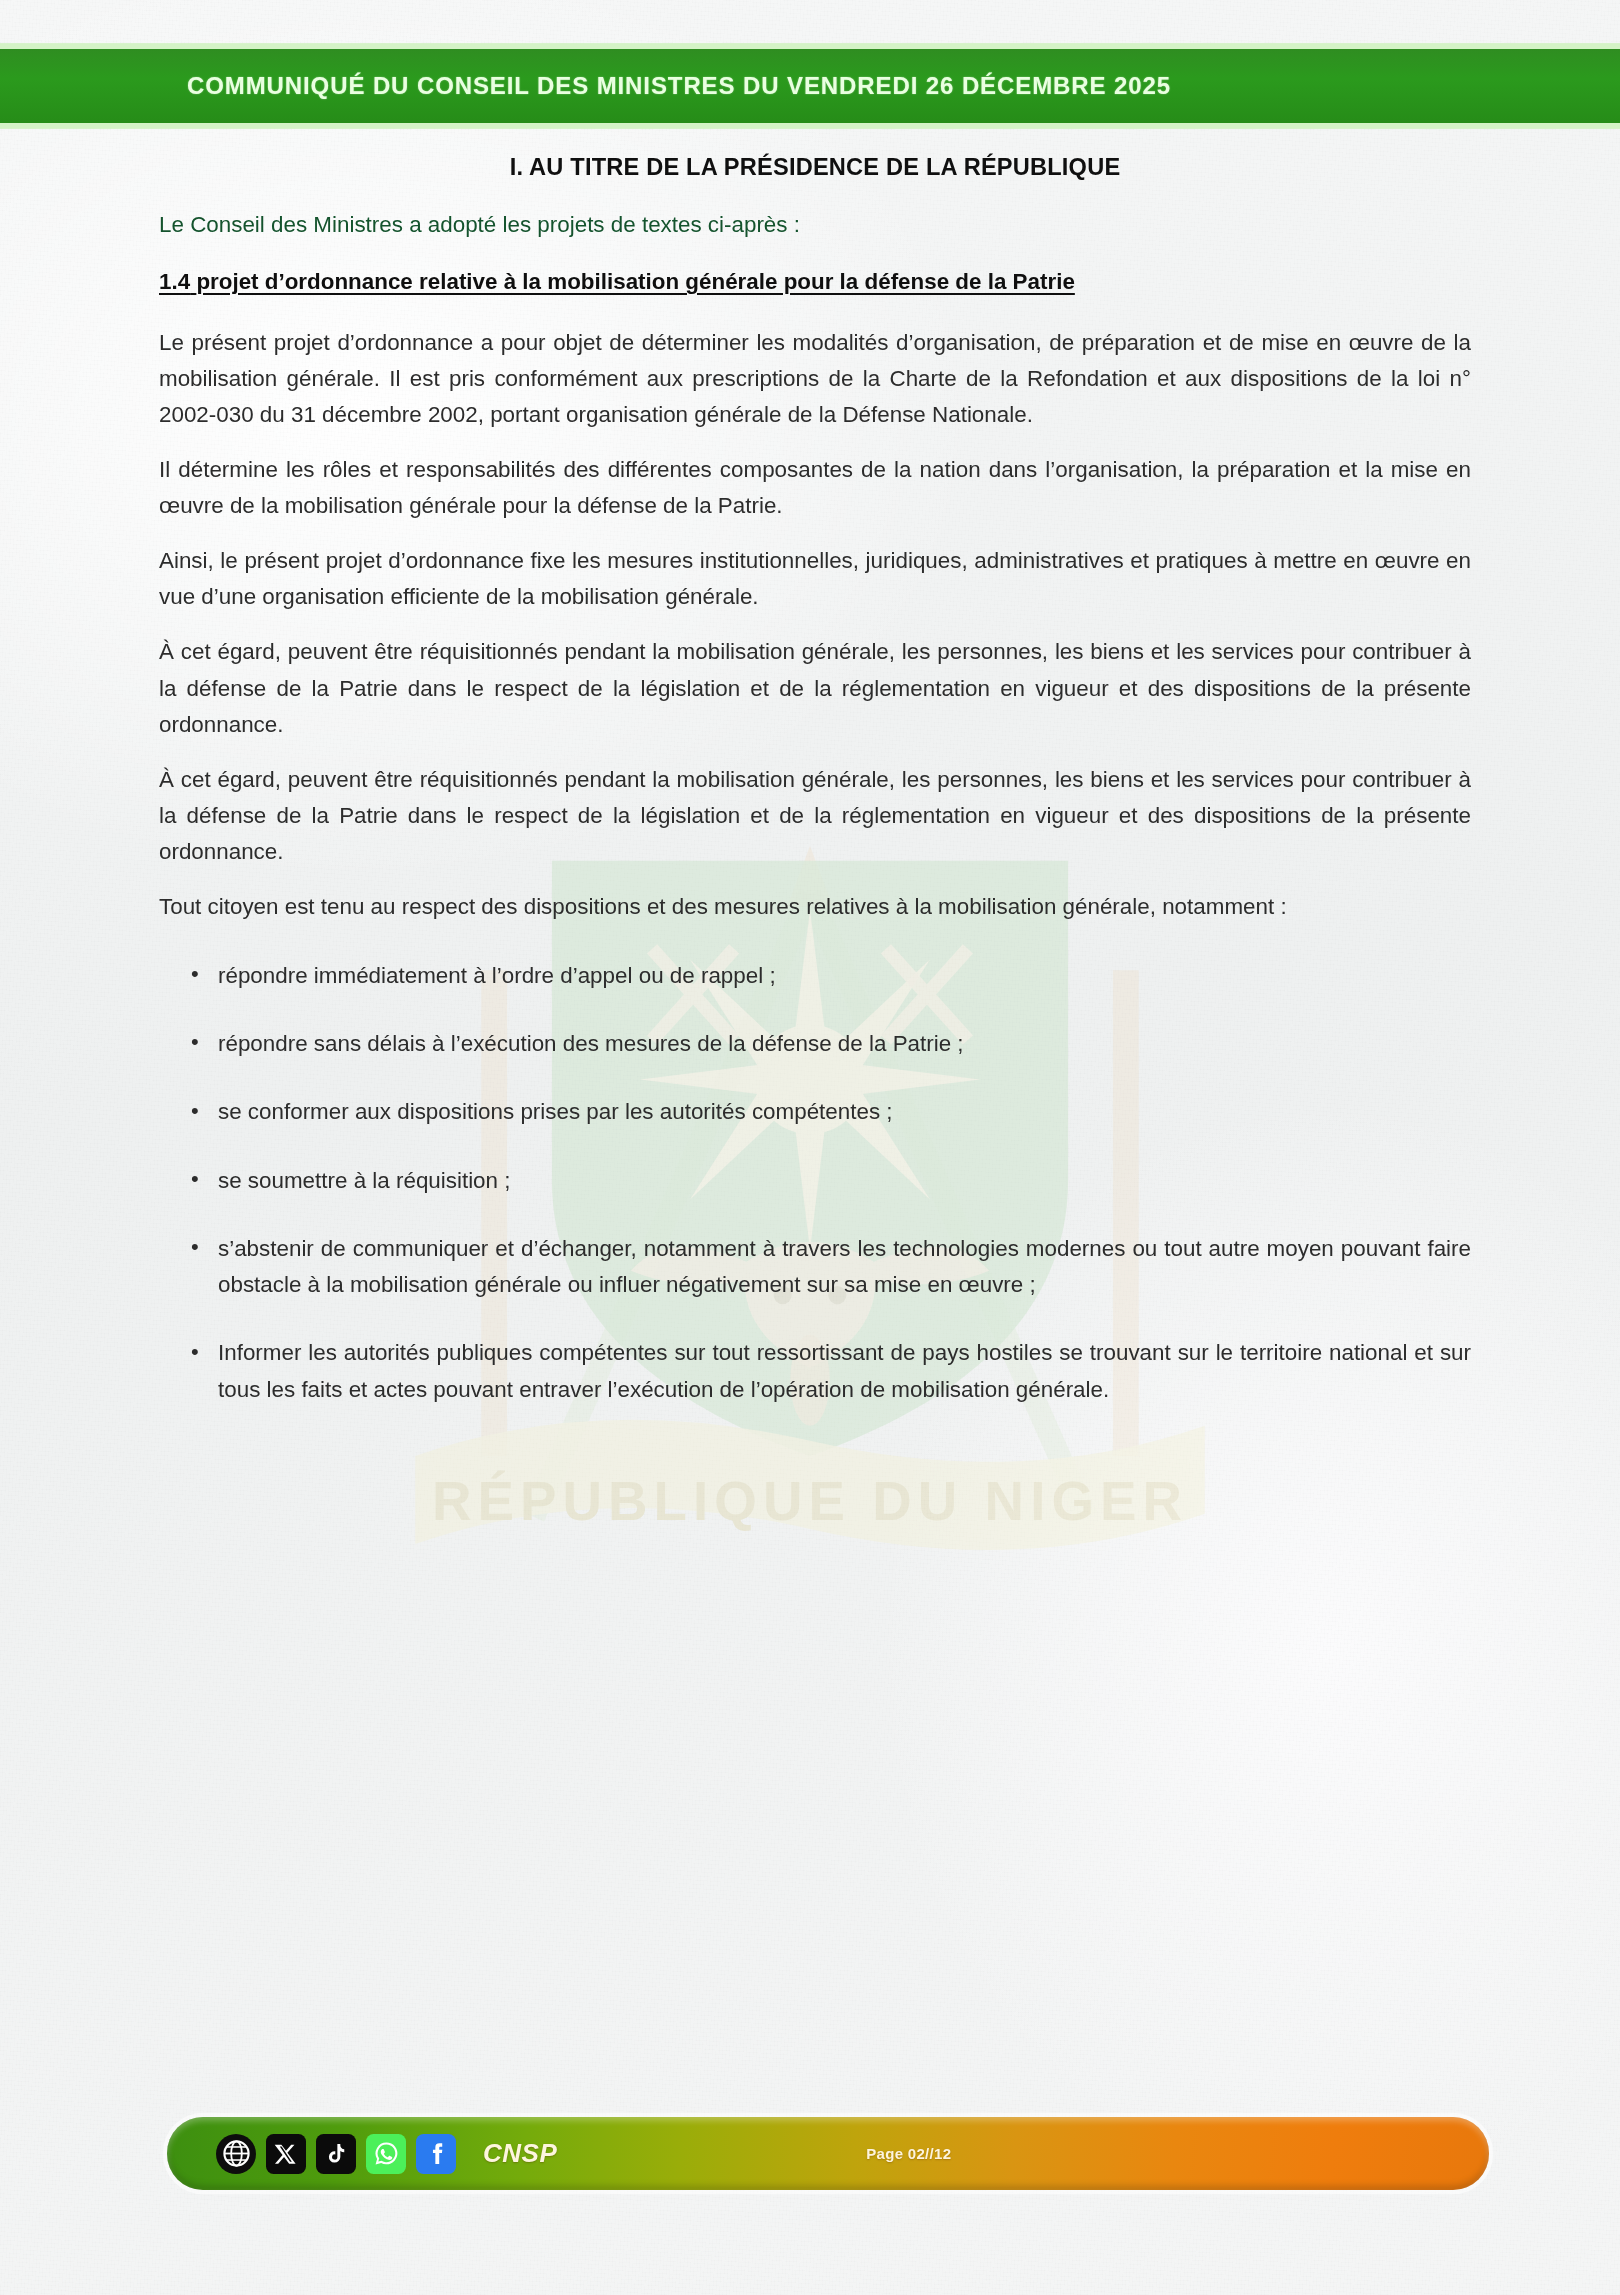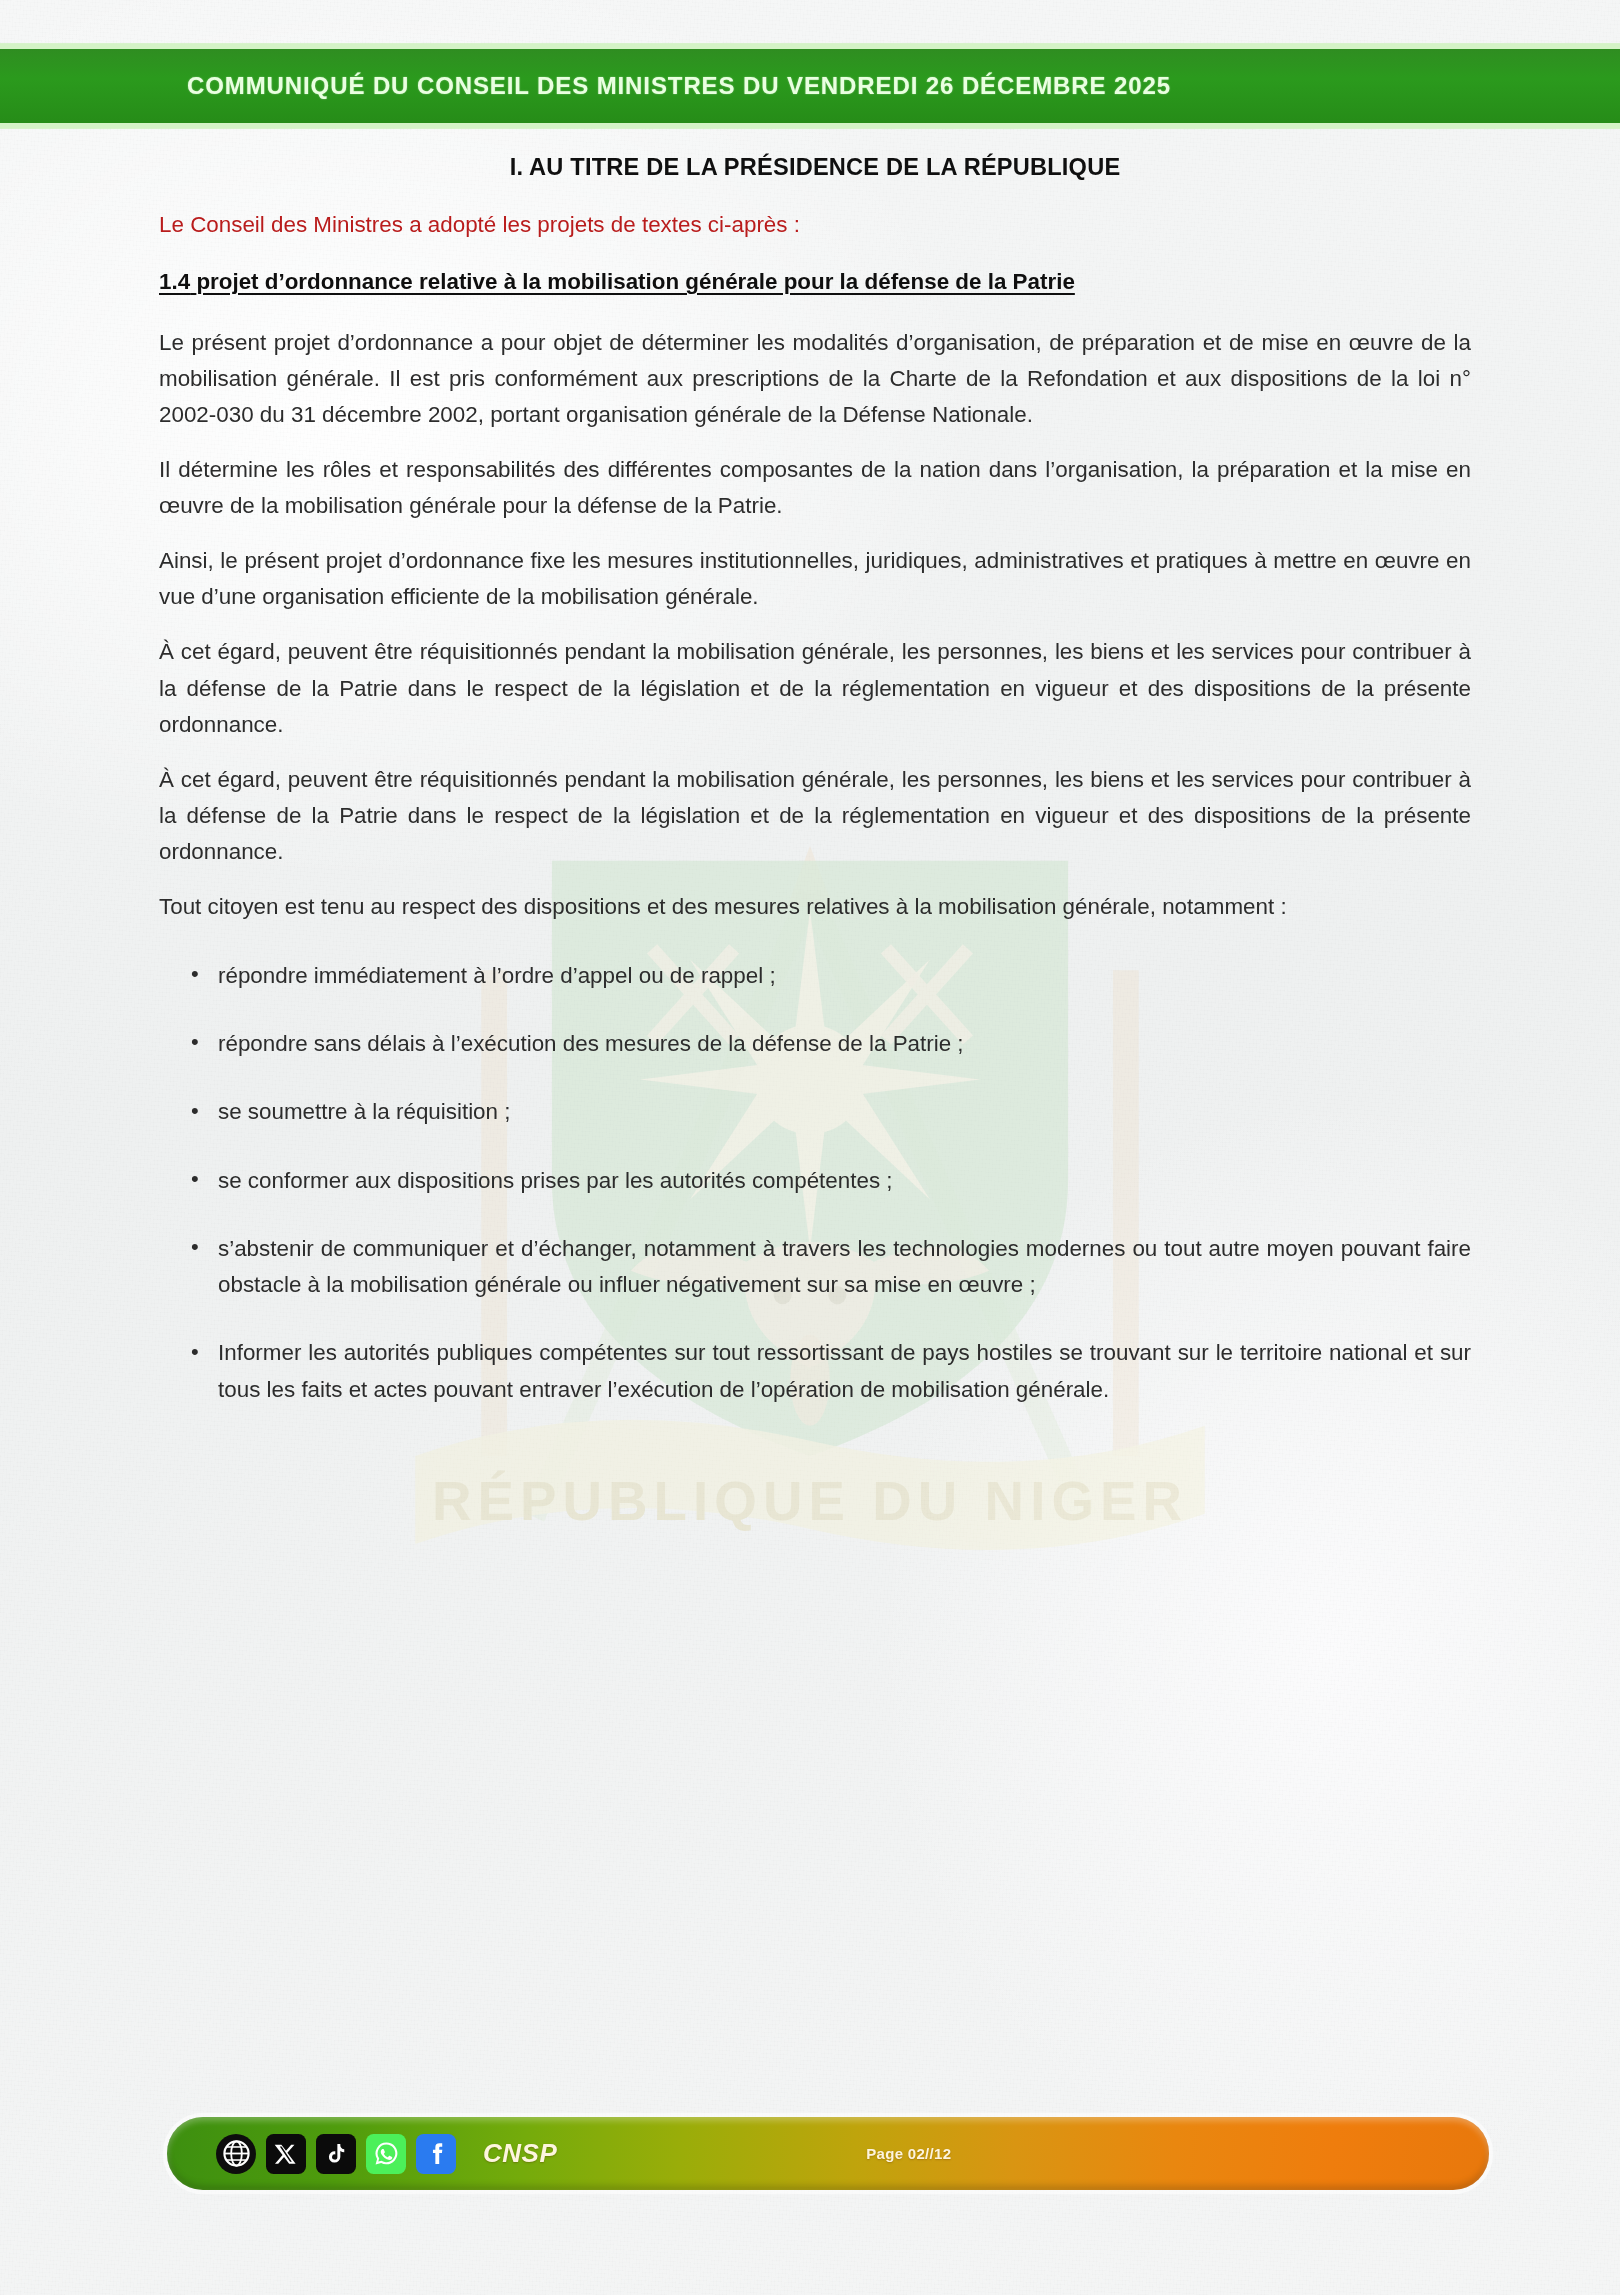--- a/index.html
+++ b/index.html
@@ -88,21 +88,21 @@
     letter-spacing: 0.2px;
     margin: 0 0 32px 0;
     color: #101010;
     text-align: center;
   }
 
   .lead {
     font-size: 22.4px;
     line-height: 1.05;
     margin: 0 0 32px 0;
-    color: #b91c1c;
+    color: #14532d;
   }
 
   .sub-title {
     font-size: 22.4px;
     font-weight: bold;
     text-decoration: underline;
     text-underline-offset: 4.2px;
     text-decoration-thickness: 2.1px;
     margin: 0 0 30px 0;
     color: #0f0f0f;
@@ -300,22 +300,22 @@
   <p class="body">Le présent projet d’ordonnance a pour objet de déterminer les modalités d’organisation, de préparation et de mise en œuvre de la mobilisation générale. Il est pris conformément aux prescriptions de la Charte de la Refondation et aux dispositions de la loi n° 2002-030 du 31 décembre 2002, portant organisation générale de la Défense Nationale.</p>
   <p class="body">Il détermine les rôles et responsabilités des différentes composantes de la nation dans l’organisation, la préparation et la mise en œuvre de la mobilisation générale pour la défense de la Patrie.</p>
   <p class="body">Ainsi, le présent projet d’ordonnance fixe les mesures institutionnelles, juridiques, administratives et pratiques à mettre en œuvre en vue d’une organisation efficiente de la mobilisation générale.</p>
   <p class="body">À cet égard, peuvent être réquisitionnés pendant la mobilisation générale, les personnes, les biens et les services pour contribuer à la défense de la Patrie dans le respect de la législation et de la réglementation en vigueur et des dispositions de la présente ordonnance.</p>
   <p class="body">À cet égard, peuvent être réquisitionnés pendant la mobilisation générale, les personnes, les biens et les services pour contribuer à la défense de la Patrie dans le respect de la législation et de la réglementation en vigueur et des dispositions de la présente ordonnance.</p>
   <p class="body">Tout citoyen est tenu au respect des dispositions et des mesures relatives à la mobilisation générale, notamment :</p>
 
   <ul class="bullets">
     <li class="short">répondre immédiatement à l’ordre d’appel ou de rappel ;</li>
     <li class="short">répondre sans délais à l’exécution des mesures de la défense de la Patrie ;</li>
+    <li class="short">se conformer aux dispositions prises par les autorités compétentes ;</li>
     <li class="short">se soumettre à la réquisition ;</li>
-    <li class="short">se conformer aux dispositions prises par les autorités compétentes ;</li>
     <li>s’abstenir de communiquer et d’échanger, notamment à travers les technologies modernes ou tout autre moyen pouvant faire obstacle à la mobilisation générale ou influer négativement sur sa mise en œuvre ;</li>
     <li>Informer les autorités publiques compétentes sur tout ressortissant de pays hostiles se trouvant sur le territoire national et sur tous les faits et actes pouvant entraver l’exécution de l’opération de mobilisation générale.</li>
   </ul>
 </div>
 
 <div class="footer-bar">
 
   <div class="social-group">
 
     <span class="ico ico-globe">

